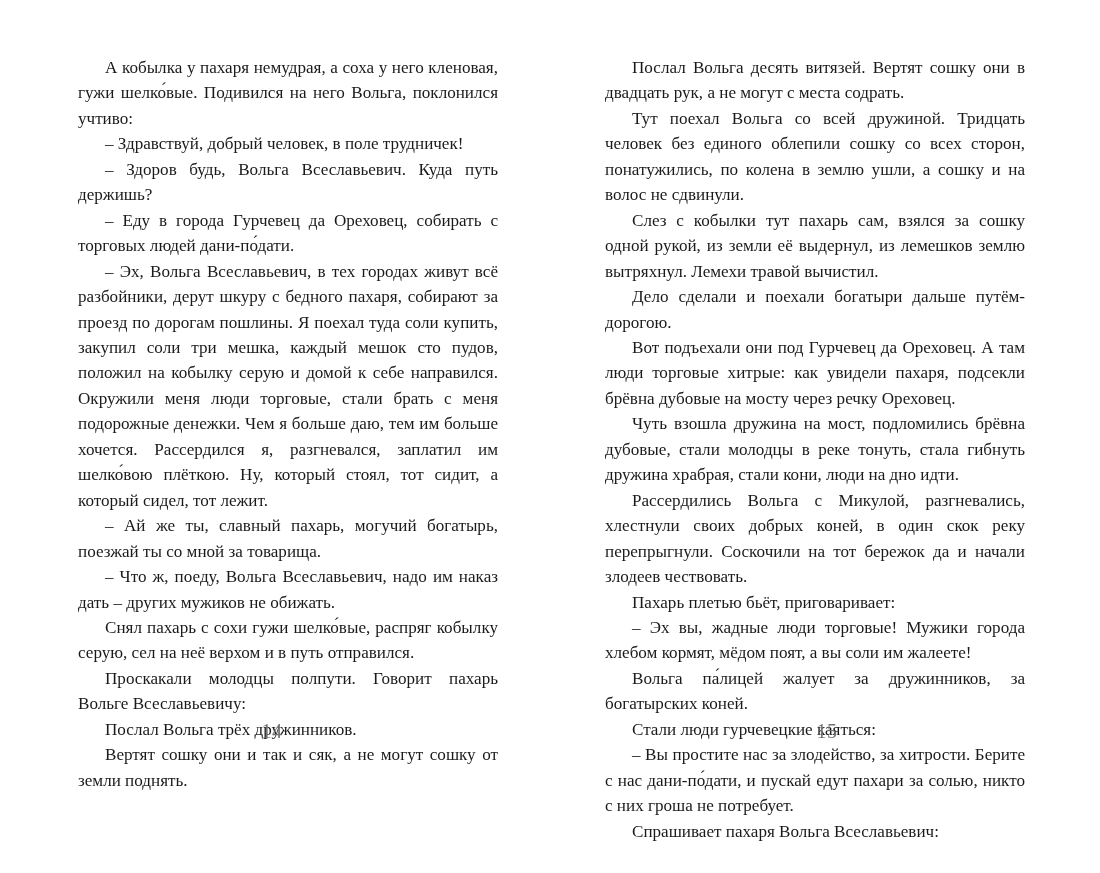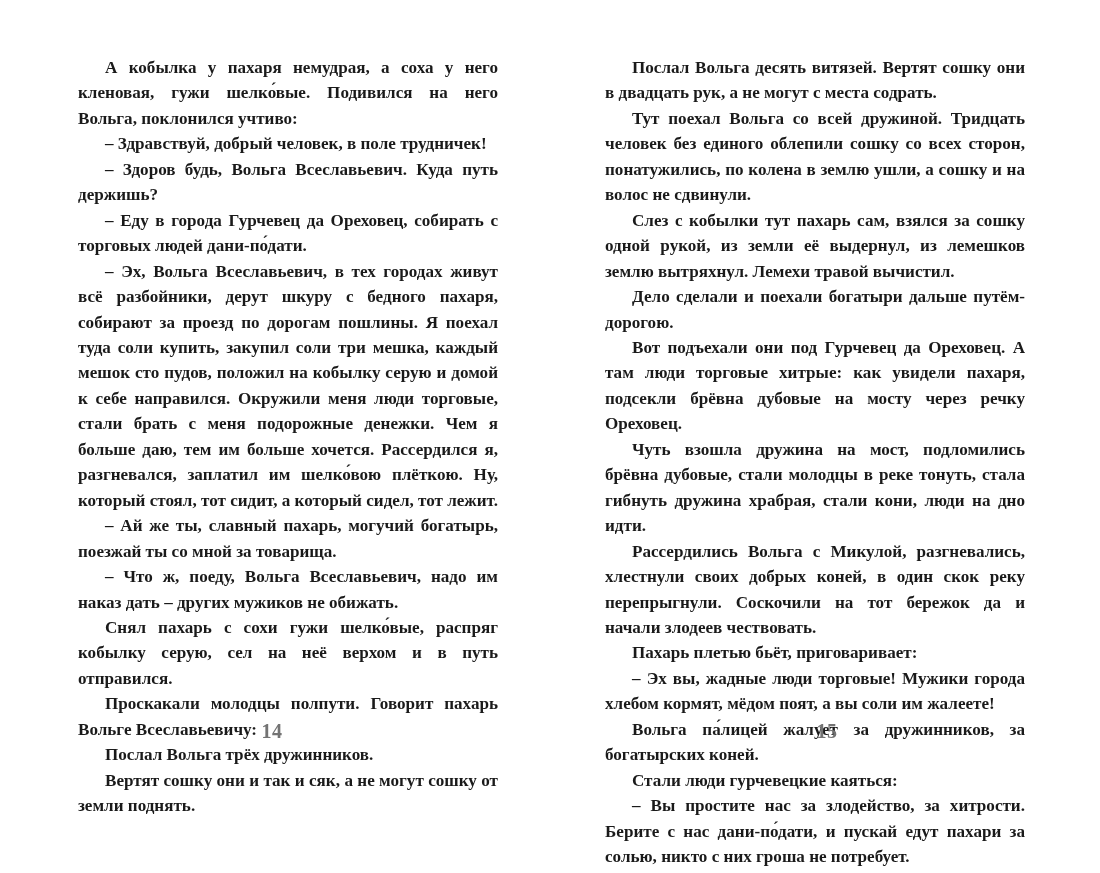--- a/index.html
+++ b/index.html
@@ -19,21 +19,20 @@
     position: relative;
     width: 1100px;
     height: 873px;
     background: #ffffff;
   }
 
   .page {
     position: absolute;
     top: 0;
     height: 785px;
-    font-weight: bold;
   }
   .page-left  { left: 0;   width: 550px; }
   .page-right { left: 550px; width: 550px; }
 
   .textcolumn {
     position: absolute;
     top: 55px;
     width: 420px;
     font-size: 17.1px;
     line-height: 25.45px;

